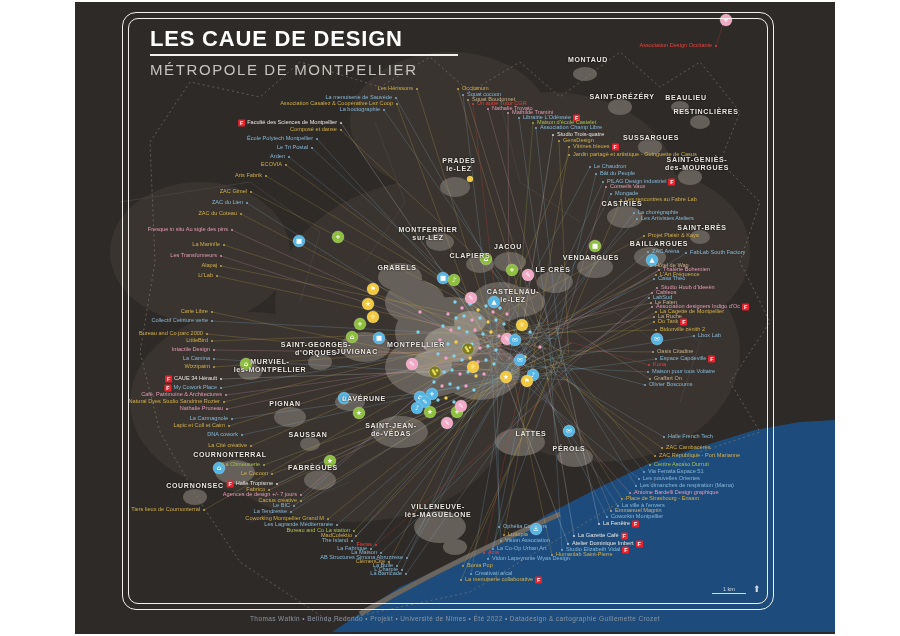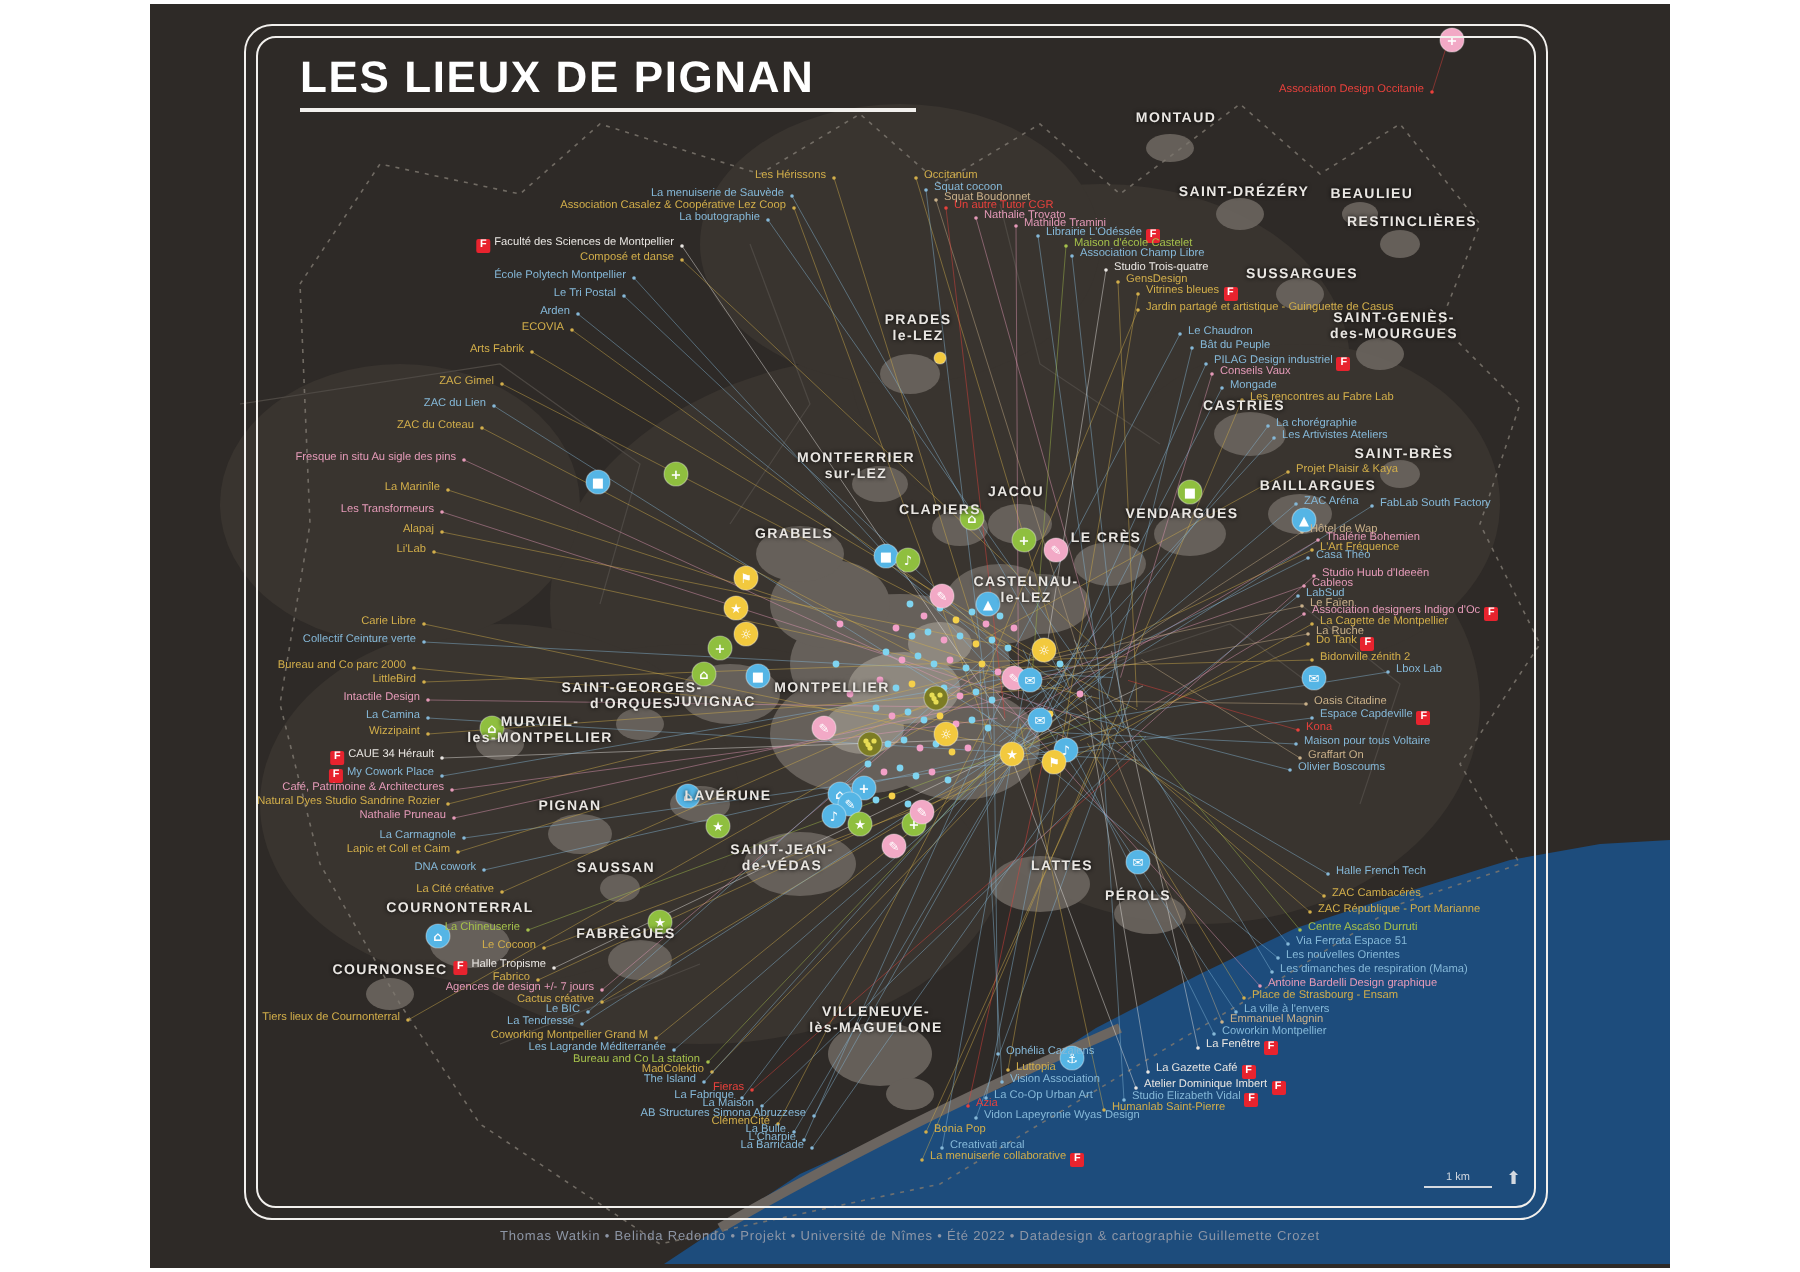--- a/index.html
+++ b/index.html
@@ -614,22 +614,23 @@
           <g>
             <circle cx="494" cy="429" r="6" fill="#55b5e5" stroke="rgba(255,255,255,0.35)" stroke-width="0.6"></circle>
             <text x="494" y="431.3" text-anchor="middle" font-size="6.5" font-family="DejaVu Sans, sans-serif" fill="#ffffff" font-weight="bold">✉</text>
           </g>
         </g>
     </svg>
 
     <div class="frame" id="frame-outer"></div>
     <div class="frame" id="frame-inner"></div>
 
-    <div id="title">LES LIEUX DE PIGNAN</div>
+    <div id="title">LES CAUE DE DESIGN</div>
     <div id="title-rule"></div>
+    <div id="subtitle">MÉTROPOLE DE MONTPELLIER</div>
     <div id="credits">Thomas Watkin • Belinda Redondo • Projekt • Université de Nîmes • Été 2022 • Datadesign &amp; cartographie Guillemette Crozet</div>
 
     <div id="scalebar">
       <span>1 km</span>
       <div class="bar"></div>
     </div>
     <div id="north">⬆</div>
 
     <div id="gen-cities">
         <div class="city" style="left: 513px; top: 58px;">MONTAUD</div>

